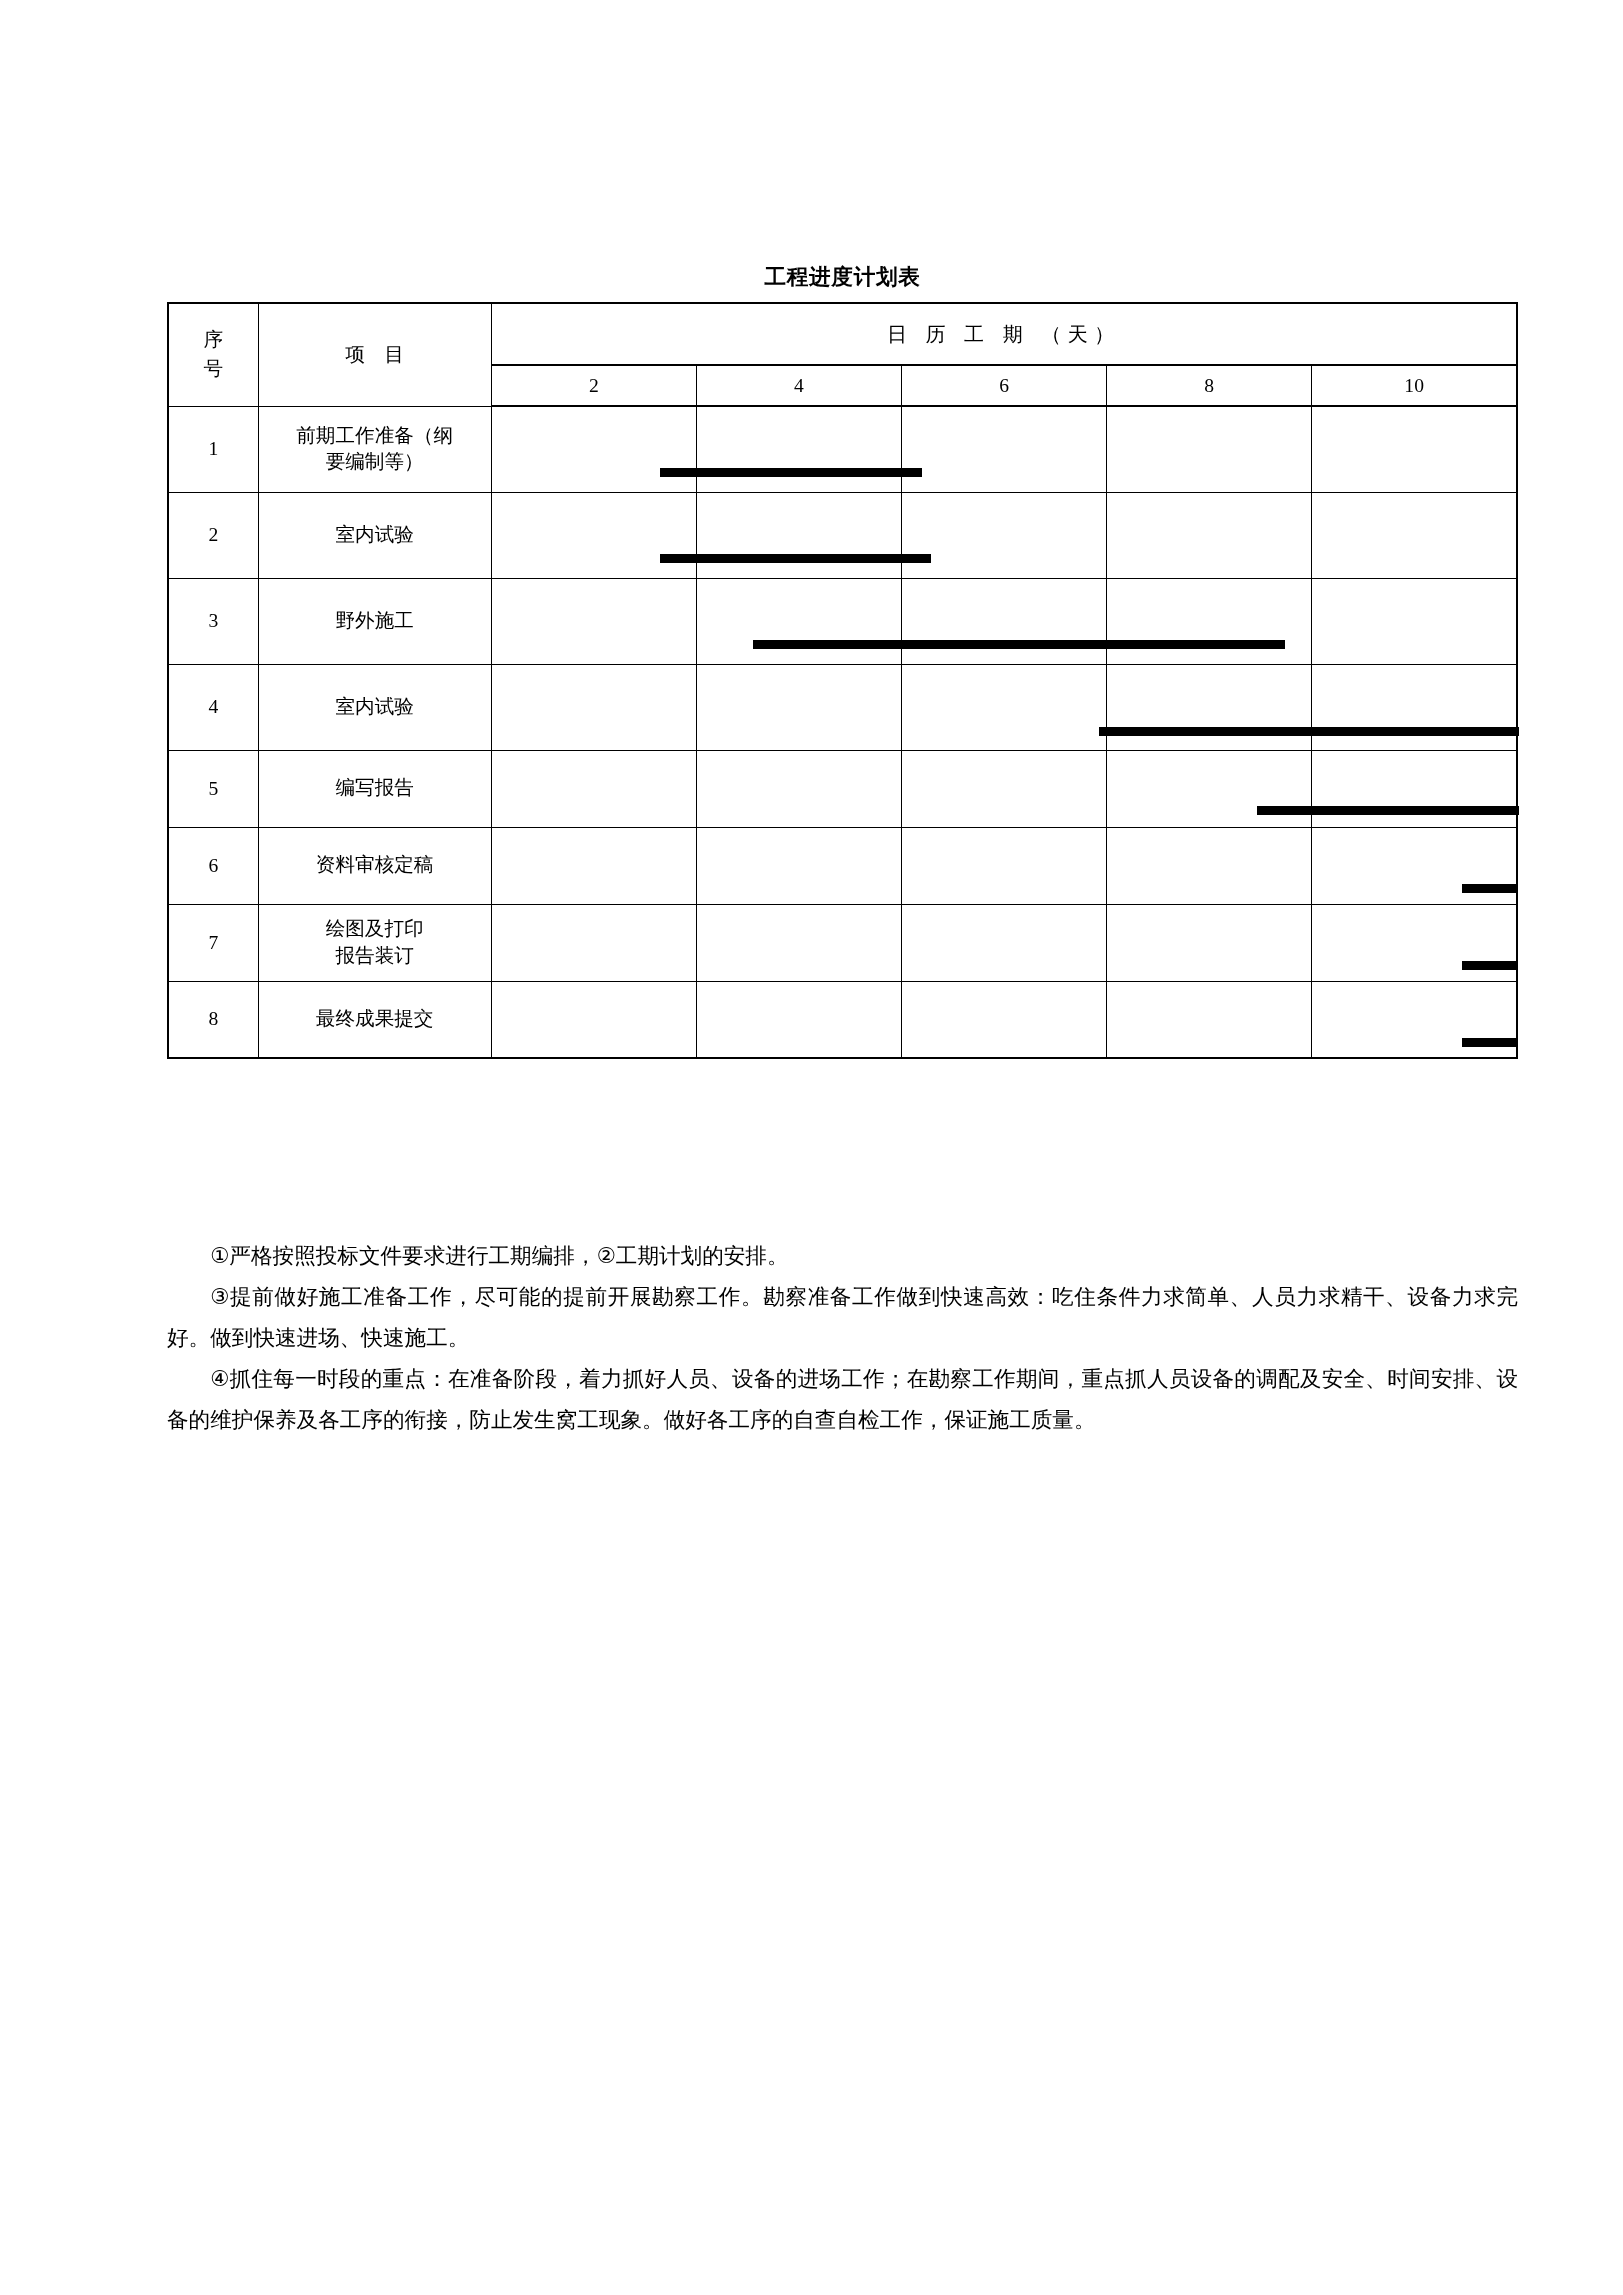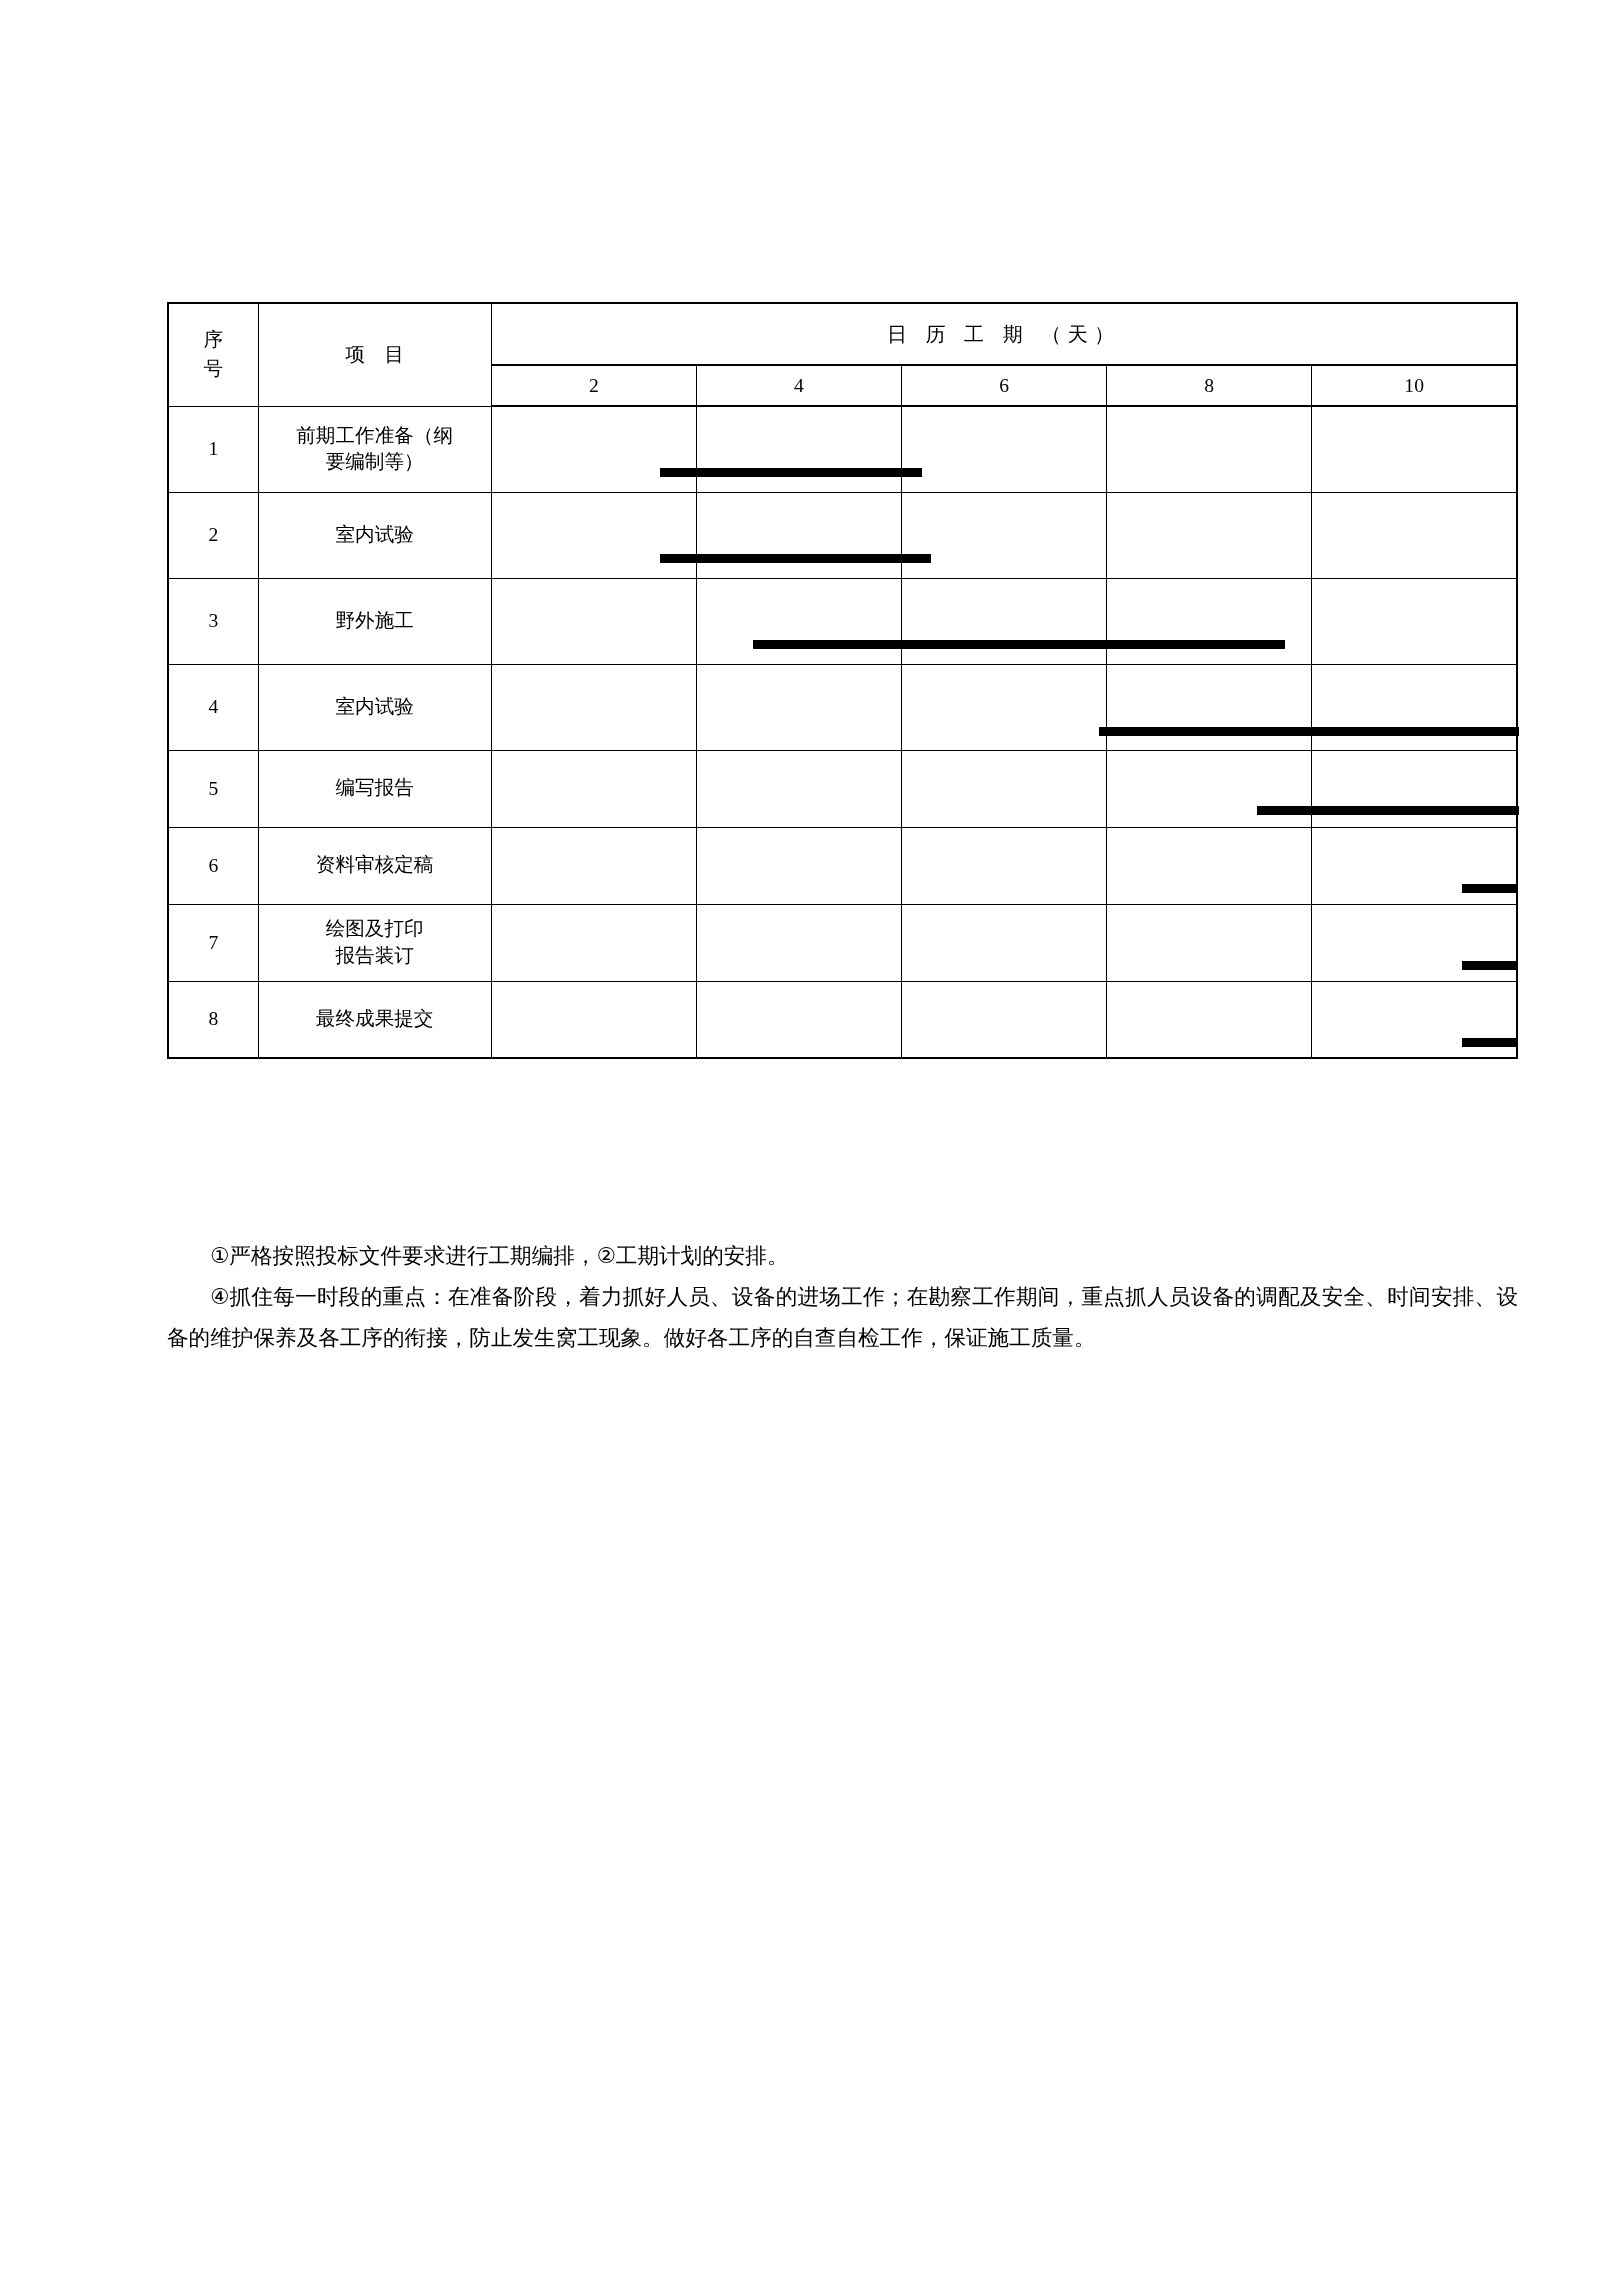--- a/index.html
+++ b/index.html
@@ -126,20 +126,21 @@
   .body-text p {
     margin: 0 0 0 0;
     text-indent: 43px;
   }
 </style>
 </head>
 <body>
 
 <div class="page">
 
+  <div class="doc-title">工程进度计划表</div>
 
   <div class="gantt-wrap">
     <table class="gantt">
       <colgroup>
         <col class="col-seq">
           <col class="col-item">
         <col class="col-day">
           <col class="col-day">
           <col class="col-day">
           <col class="col-day">
@@ -269,17 +270,18 @@
       <div class="gbar" style="left: 586px; width: 532px; top: 338px;"></div>
       <div class="gbar" style="left: 932px; width: 420px; top: 425px;"></div>
       <div class="gbar" style="left: 1090px; width: 262px; top: 504px;"></div>
       <div class="gbar" style="left: 1295px; width: 56px; top: 582px;"></div>
       <div class="gbar" style="left: 1295px; width: 56px; top: 659px;"></div>
       <div class="gbar" style="left: 1295px; width: 56px; top: 736px;"></div>
     </div>
 
   <div class="body-text">
     <p>①严格按照投标文件要求进行工期编排，②工期计划的安排。</p>
+    <p>③提前做好施工准备工作，尽可能的提前开展勘察工作。勘察准备工作做到快速高效：吃住条件力求简单、人员力求精干、设备力求完好。做到快速进场、快速施工。</p>
     <p>④抓住每一时段的重点：在准备阶段，着力抓好人员、设备的进场工作；在勘察工作期间，重点抓人员设备的调配及安全、时间安排、设备的维护保养及各工序的衔接，防止发生窝工现象。做好各工序的自查自检工作，保证施工质量。</p>
   </div>
 
 </div>
 
 
 </body></html>

